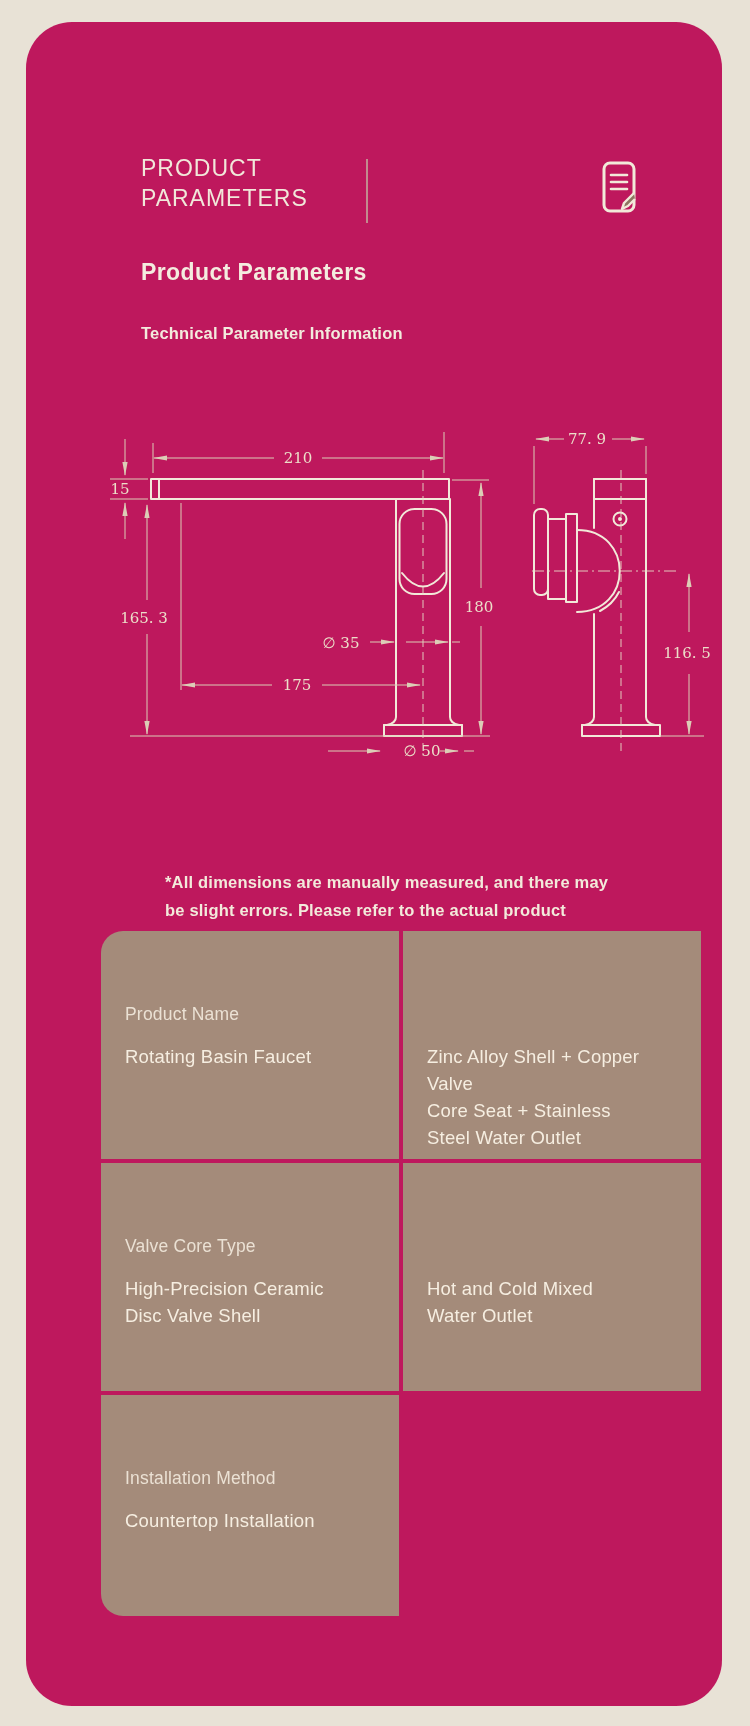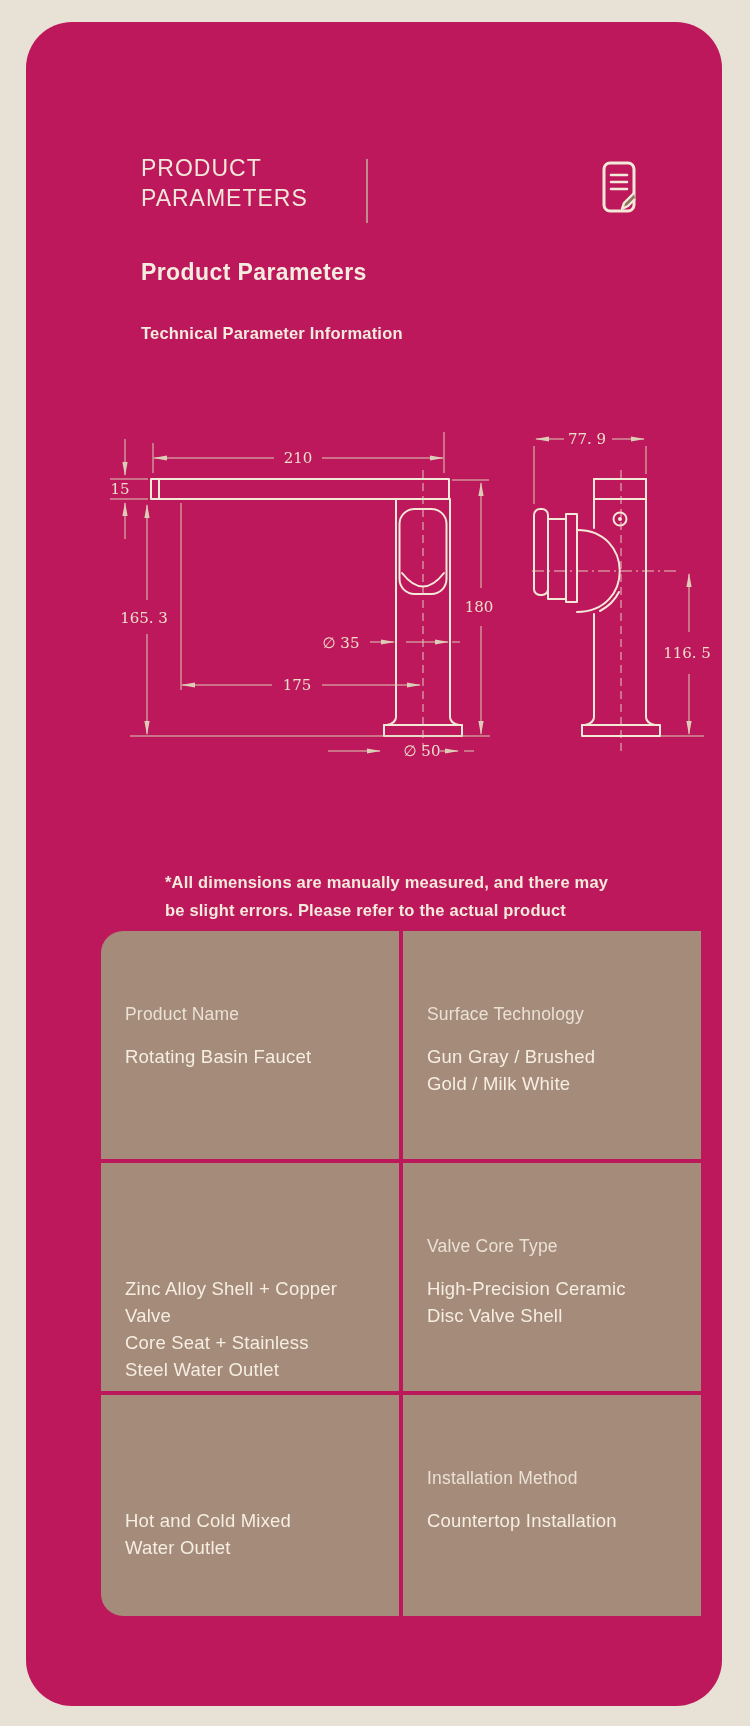--- a/index.html
+++ b/index.html
@@ -153,25 +153,20 @@
       <div>*All dimensions are manually measured, and there may</div>
       <div>be slight errors. Please refer to the actual product received!</div>
     </div>
 
     <div class="spec-table">
       <div class="cell">
         <div class="cell-label">Product Name</div>
         <div class="cell-value">Rotating Basin Faucet</div>
       </div>
       <div class="cell">
-        <div class="cell-label">Surface Technology</div>
-        <div class="cell-value">Gun Gray / Brushed
-Gold / Milk White</div>
-      </div>
-      <div class="cell">
         <div class="cell-value">Zinc Alloy Shell + Copper Valve
 Core Seat + Stainless
 Steel Water Outlet</div>
       </div>
       <div class="cell">
         <div class="cell-label">Valve Core Type</div>
         <div class="cell-value">High-Precision Ceramic
 Disc Valve Shell</div>
       </div>
       <div class="cell">

